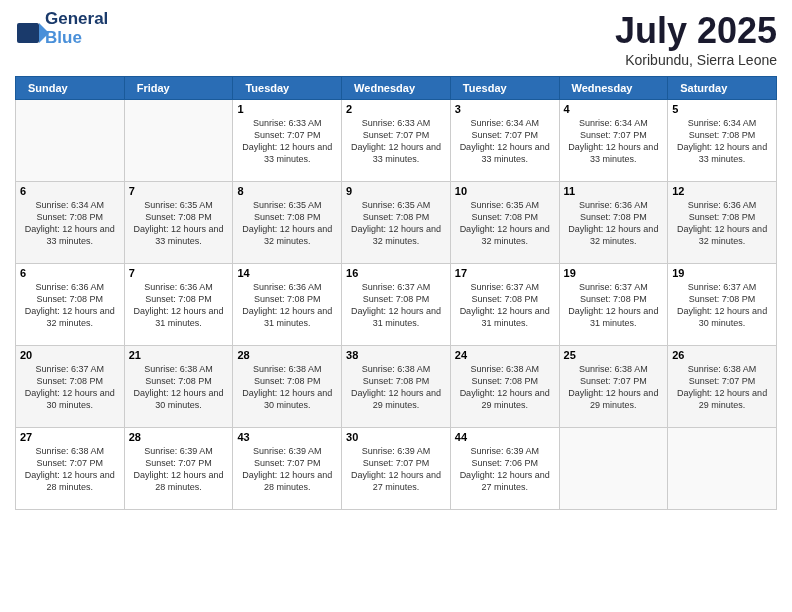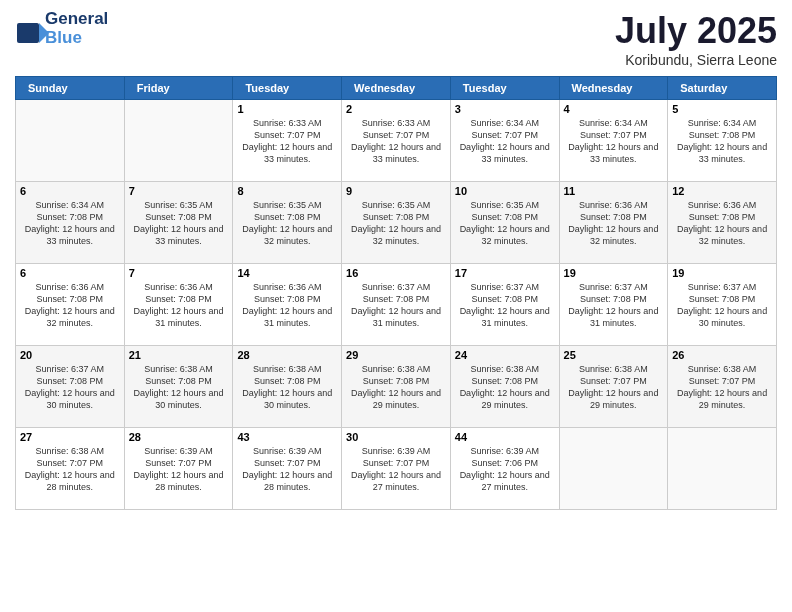--- a/index.html
+++ b/index.html
@@ -262,21 +262,21 @@
 Sunset: 7:08 PM
 Daylight: 12 hours and 30 minutes.</div>
           </td>
           <td>
             <div class="day-number">28</div>
             <div class="day-info" style="white-space: pre-line;">Sunrise: 6:38 AM
 Sunset: 7:08 PM
 Daylight: 12 hours and 30 minutes.</div>
           </td>
           <td>
-            <div class="day-number">29</div>
+            <div class="day-number">38</div>
             <div class="day-info" style="white-space: pre-line;">Sunrise: 6:38 AM
 Sunset: 7:08 PM
 Daylight: 12 hours and 29 minutes.</div>
           </td>
           <td>
             <div class="day-number">24</div>
             <div class="day-info" style="white-space: pre-line;">Sunrise: 6:38 AM
 Sunset: 7:08 PM
 Daylight: 12 hours and 29 minutes.</div>
           </td>

